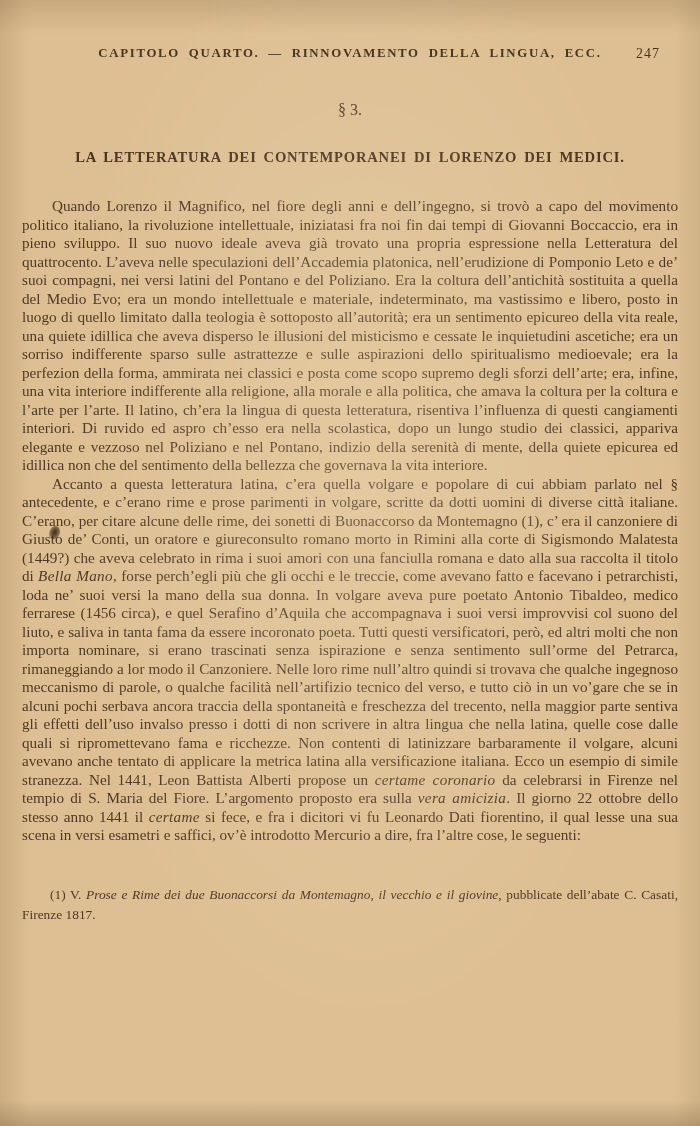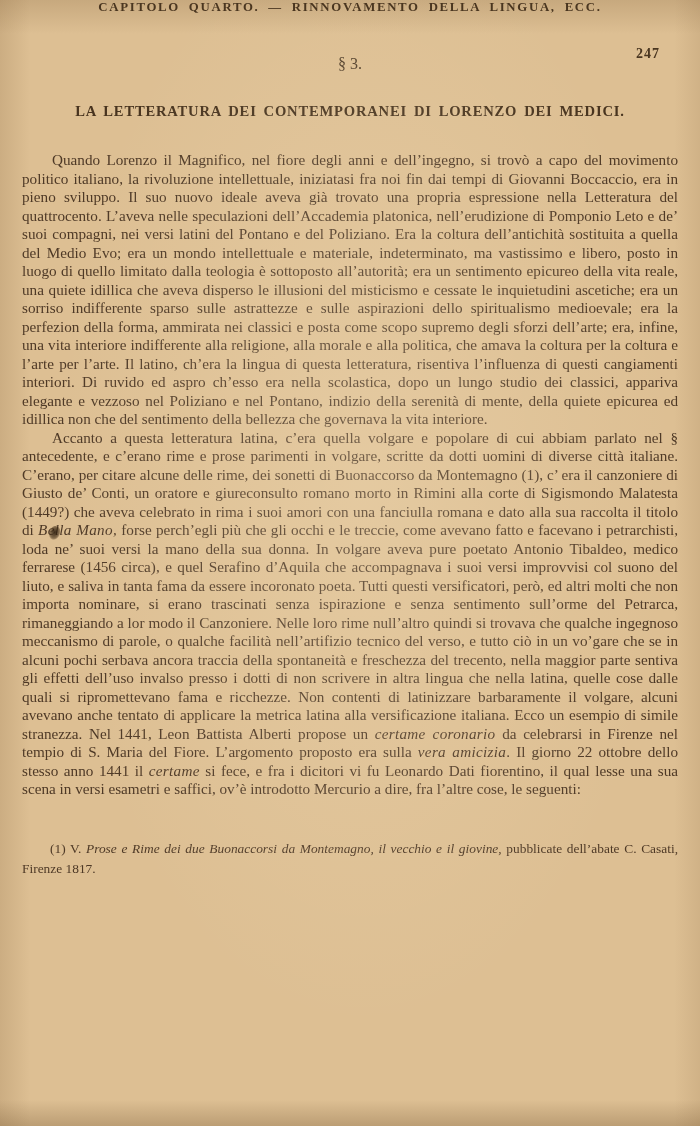--- a/index.html
+++ b/index.html
@@ -23,32 +23,33 @@
     pointer-events: none;
     background:
       radial-gradient(ellipse at 52% 42%, rgba(255,240,208,0.22) 0%, rgba(255,240,208,0) 60%),
       linear-gradient(to bottom, rgba(112,80,42,0.20) 0px, rgba(112,80,42,0) 34px),
       linear-gradient(to top, rgba(100,70,36,0.28) 0px, rgba(100,70,36,0) 26px),
       linear-gradient(to right, rgba(112,80,42,0.16) 0px, rgba(112,80,42,0) 30px),
       linear-gradient(to left, rgba(112,80,42,0.12) 0px, rgba(112,80,42,0) 26px);
   }
   .running-head {
     position: relative;
+    padding-top: 46px;
     text-align: center;
     font-size: 12.8px;
     font-weight: bold;
     letter-spacing: 1.7px;
     word-spacing: 4px;
     color: #4a3620;
   }
   .page-number {
     position: absolute;
     top: 46px;
     right: 40px;
-    font-weight: bold;
+    font-weight: normal;
     font-size: 14px;
     letter-spacing: 1px;
   }
   .section-mark {
     margin-top: 40px;
     text-align: center;
     font-size: 16px;
     color: #53402c;
   }
   .chapter-title {

